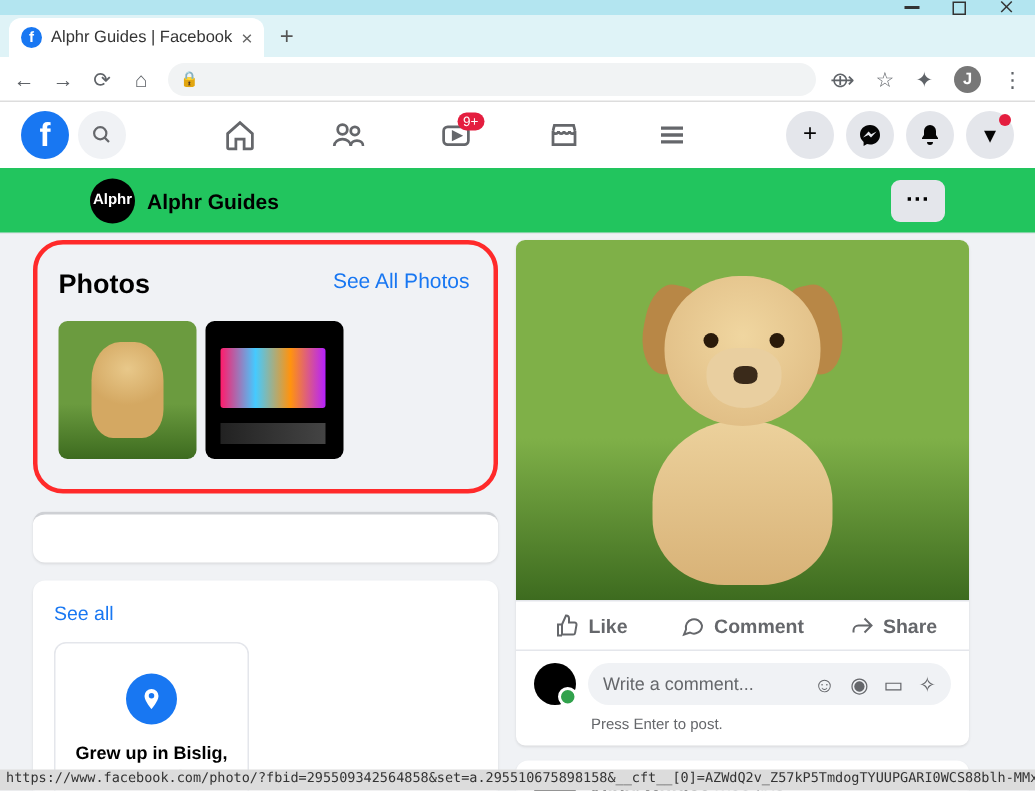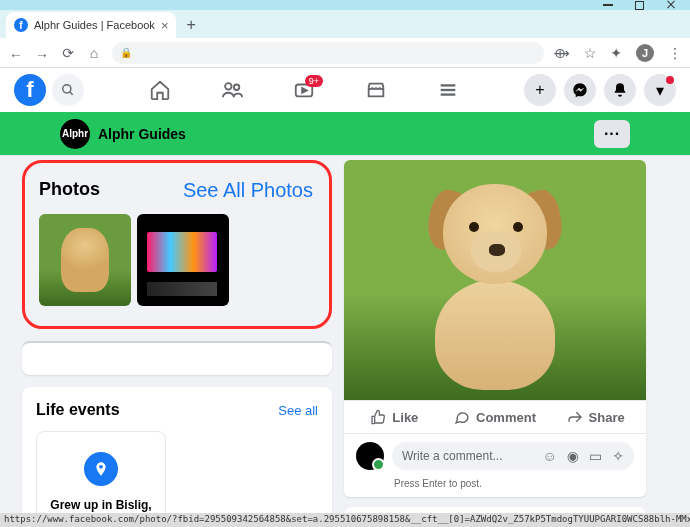--- a/index.html
+++ b/index.html
@@ -45,21 +45,21 @@
   .pmore { position:absolute; right:60px; width:36px; height:28px; border-radius:6px; background:#e4e6eb; display:flex; align-items:center; justify-content:center; font-weight:bold;}
 
   
   .content { display:flex; gap:12px; padding:0 0 0 22px; }
 
   .leftcol { width:310px; display:flex; flex-direction:column; gap:12px; }
   .card { background:#fff; border-radius:8px; box-shadow:0 1px 2px rgba(0,0,0,.1); }
 
   .photoscard { border:3px solid #ff2a2a; border-radius:20px; padding:16px 14px 20px; position:relative; margin-top:4px;}
   .photoscard h2 { font-size:18px; font-weight:700;}
-  .photoscard .see { position:absolute; right:16px; top:16px; color:#1877f2; font-size:20px; cursor:pointer;}
+  .photoscard .see { position:absolute; right:16px; top:16px; color:#1877f2; font-size:14px; cursor:pointer;}
   .thumbs { display:flex; gap:6px; margin-top:14px;}
   .thumb { width:92px; height:92px; border-radius:6px; overflow:hidden; }
   .puppy-sm { background:linear-gradient(#6b9b3f 60%, #3d6b1f); position:relative;}
   .puppy-sm:before { content:""; position:absolute; left:22px; top:14px; width:48px; height:64px; background:radial-gradient(ellipse 28px 24px at 24px 18px, #e8c88a, #d4a862); border-radius:40% 40% 30% 30%;}
   .rgb { background:#000; position:relative;}
   .rgb:before { content:""; position:absolute; left:10px; top:18px; width:70px; height:40px; background:linear-gradient(90deg,#ff1b6b,#45caff,#ff930f,#b621fe); border-radius:2px;}
   .rgb:after { content:""; position:absolute; left:10px; bottom:10px; width:70px; height:14px; background:linear-gradient(90deg,#222,#444);}
 
   .friendshdr { height:34px; padding:8px 14px; font-weight:700; font-size:15px; color:#050505; overflow:hidden; border-top:2px solid #ced0d4;}
 
@@ -211,21 +211,20 @@
         <div class="thumb rgb"></div>
       </div>
     </div>
 
     <div class="card friendshdr">
       <span style="visibility:hidden">Friends</span>
     </div>
 
     <div class="card lifecard">
       <div class="hdr">
-        <h3>Life events</h3>
         <span class="see2">See all</span>
       </div>
       <div class="lebox">
         <div class="lepin">
           <svg width="16" height="16" viewBox="0 0 24 24" fill="#fff">
               <path d="M12 2a7 7 0 00-7 7c0 5 7 13 7 13s7-8 7-13a7 7 0 00-7-7zm0 9.5A2.5 2.5 0 1112 6a2.5 2.5 0 010 5.5z"></path>
             </svg>
         </div>
         <div class="letxt">Grew up in Bislig, Surigao del Sur</div>
 

